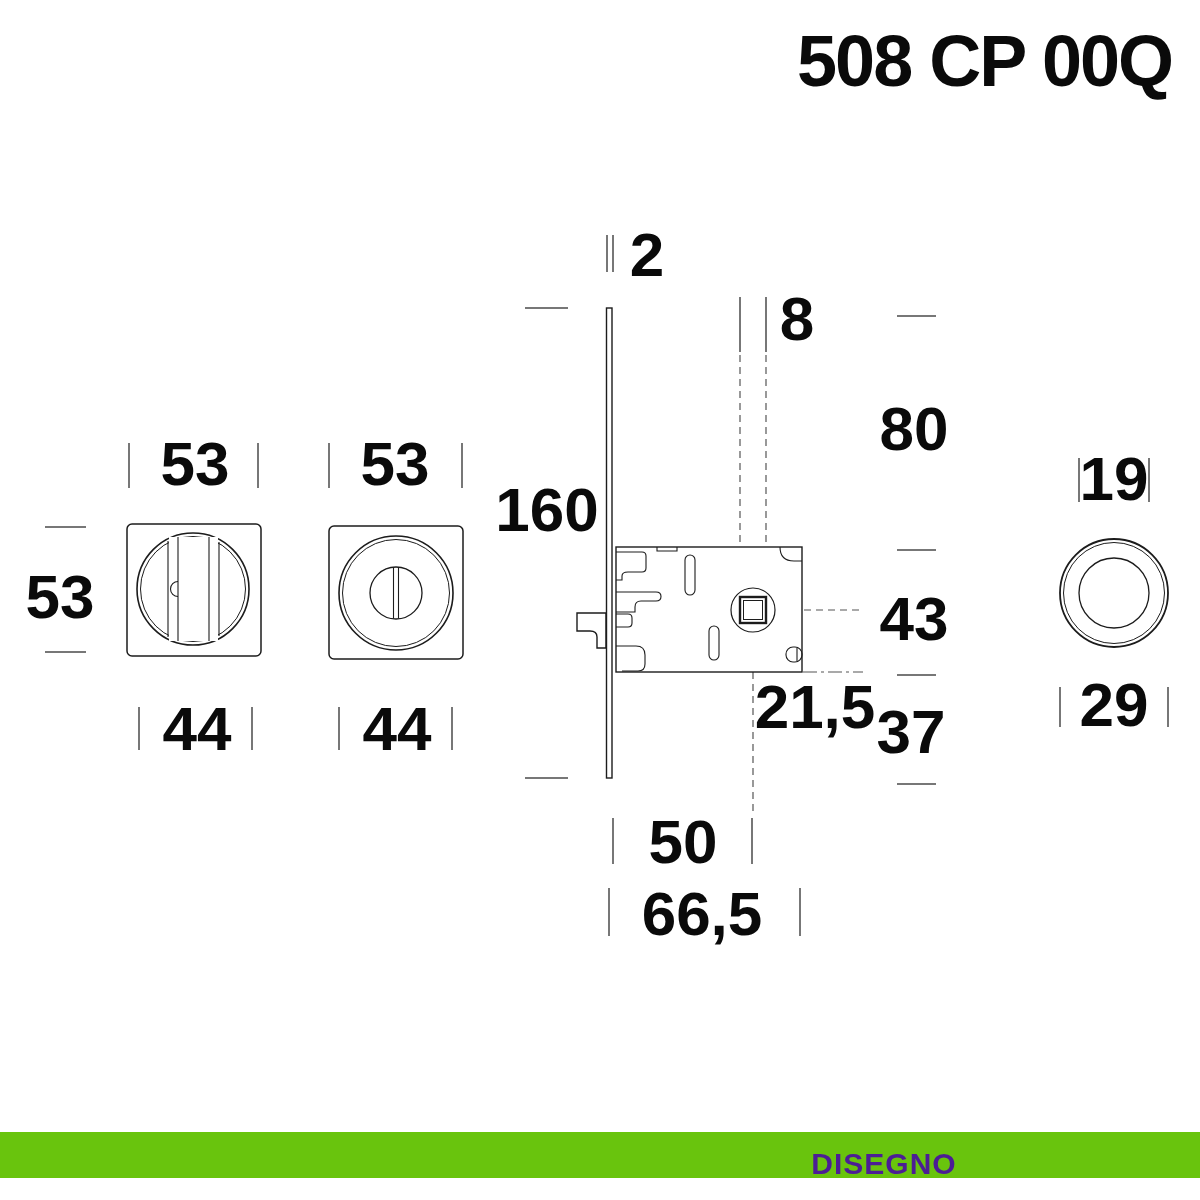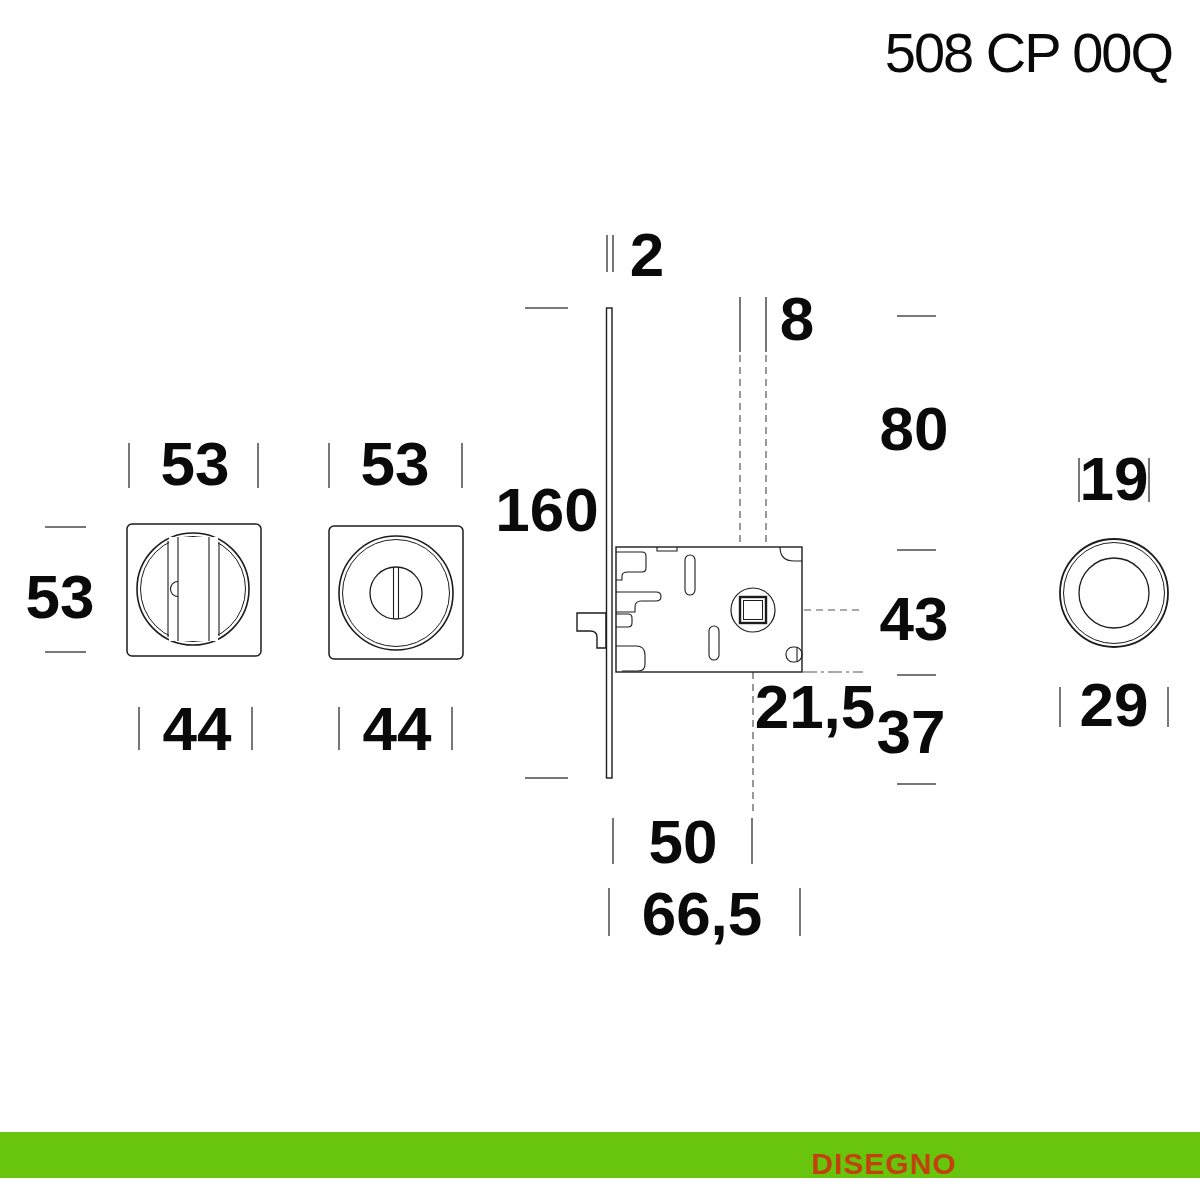--- a/index.html
+++ b/index.html
@@ -2,35 +2,35 @@
 <html><head>
 <meta charset="utf-8">
 <style>
   html,body{margin:0;padding:0;}
   body{
     width:1200px;height:1200px;position:relative;background:#ffffff;
     font-family:"Liberation Sans", sans-serif;overflow:hidden;
   }
   .page-title{
     position:absolute;top:20px;right:28px;
-    font-size:56px;font-weight:400;letter-spacing:-2px;color:#0a0a0a;
+    font-size:72px;font-weight:700;letter-spacing:-2px;color:#0a0a0a;
     white-space:nowrap;
   }
   svg text{
     font-family:"Liberation Sans", sans-serif;
     font-weight:700;fill:#0a0a0a;
   }
   .dim{font-size:62px;}
   .footer-bar{
     position:absolute;left:0;top:1132px;width:1200px;height:46px;
     background:#69c40d;
   }
   .footer-label{
     position:absolute;left:884px;top:1147px;transform:translateX(-50%);
-    font-size:30px;font-weight:700;color:#c2410c;letter-spacing:1px;
+    font-size:30px;font-weight:700;color:#4c1d95;letter-spacing:1px;
     white-space:nowrap;
   }
 </style>
 </head>
 <body>
 
 <div class="page-title">508 CP 00Q</div>
 
 <svg width="1200" height="1200" viewBox="0 0 1200 1200" style="position:absolute;left:0;top:0;">
 

